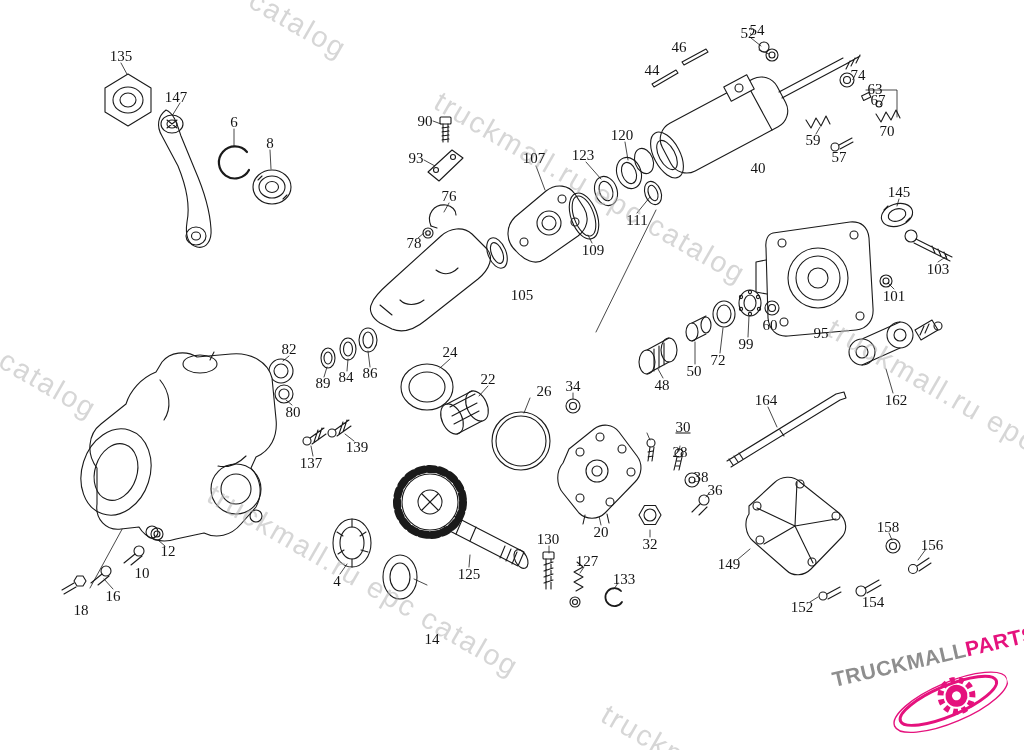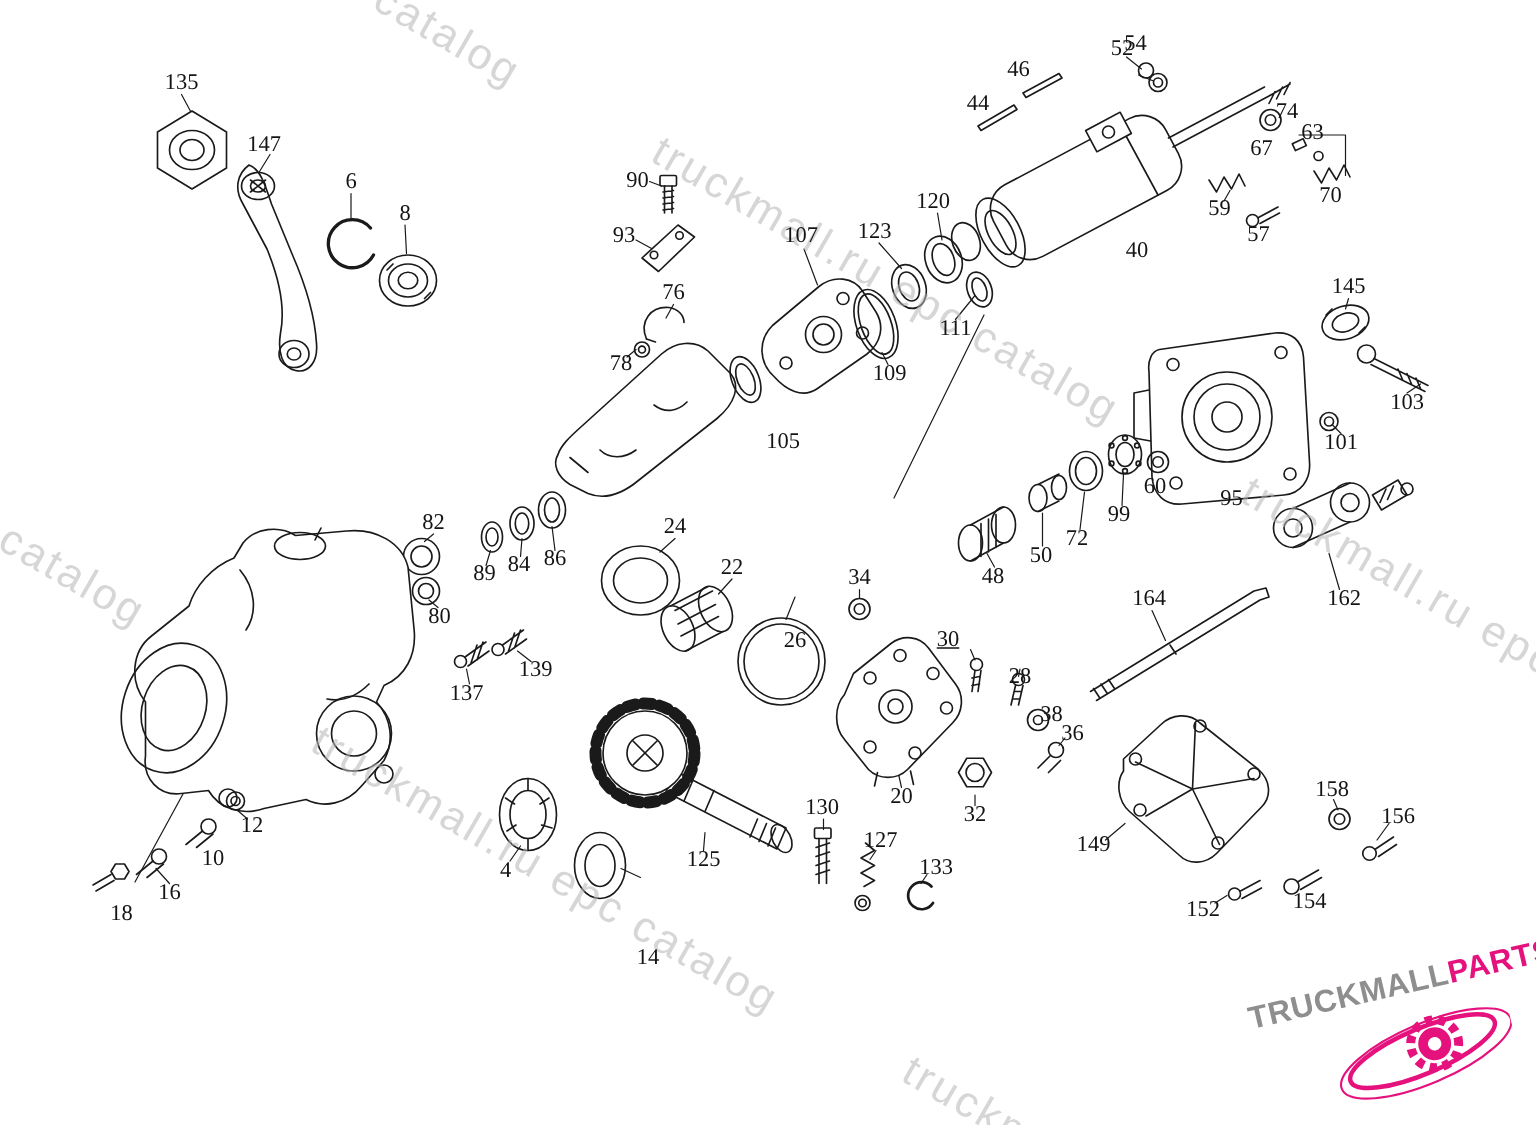--- a/index.html
+++ b/index.html
@@ -426,21 +426,21 @@
       <span class="part-label" style="left: 414px; top: 243px;">78</span>
       <span class="part-label" style="left: 534px; top: 158px;">107</span>
       <span class="part-label" style="left: 583px; top: 155px;">123</span>
       <span class="part-label" style="left: 622px; top: 135px;">120</span>
       <span class="part-label" style="left: 652px; top: 70px;">44</span>
       <span class="part-label" style="left: 679px; top: 47px;">46</span>
       <span class="part-label" style="left: 748px; top: 33px;">52</span>
       <span class="part-label" style="left: 757px; top: 30px;">54</span>
       <span class="part-label" style="left: 858px; top: 75px;">74</span>
       <span class="part-label" style="left: 875px; top: 89px;">63</span>
-      <span class="part-label" style="left: 841px; top: 100px;">67</span>
+      <span class="part-label" style="left: 878px; top: 100px;">67</span>
       <span class="part-label" style="left: 887px; top: 131px;">70</span>
       <span class="part-label" style="left: 813px; top: 140px;">59</span>
       <span class="part-label" style="left: 839px; top: 157px;">57</span>
       <span class="part-label" style="left: 758px; top: 168px;">40</span>
       <span class="part-label" style="left: 637px; top: 220px;">111</span>
       <span class="part-label" style="left: 593px; top: 250px;">109</span>
       <span class="part-label" style="left: 522px; top: 295px;">105</span>
       <span class="part-label" style="left: 899px; top: 192px;">145</span>
       <span class="part-label" style="left: 938px; top: 269px;">103</span>
       <span class="part-label" style="left: 894px; top: 296px;">101</span>
@@ -452,23 +452,23 @@
       <span class="part-label" style="left: 662px; top: 385px;">48</span>
       <span class="part-label" style="left: 766px; top: 400px;">164</span>
       <span class="part-label" style="left: 896px; top: 400px;">162</span>
       <span class="part-label" style="left: 289px; top: 349px;">82</span>
       <span class="part-label" style="left: 323px; top: 383px;">89</span>
       <span class="part-label" style="left: 346px; top: 377px;">84</span>
       <span class="part-label" style="left: 370px; top: 373px;">86</span>
       <span class="part-label" style="left: 293px; top: 412px;">80</span>
       <span class="part-label" style="left: 450px; top: 352px;">24</span>
       <span class="part-label" style="left: 488px; top: 379px;">22</span>
-      <span class="part-label" style="left: 530px; top: 391px; margin-top: 37px;">26</span>
+      <span class="part-label" style="left: 544px; top: 391px;">26</span>
       <span class="part-label" style="left: 573px; top: 386px;">34</span>
-      <span class="part-label" style="left: 632px; top: 427px; text-decoration: underline;">30</span>
+      <span class="part-label" style="left: 683px; top: 427px; text-decoration: underline;">30</span>
       <span class="part-label" style="left: 680px; top: 440px; margin-top: 12px;">28</span>
       <span class="part-label" style="left: 701px; top: 477px;">38</span>
       <span class="part-label" style="left: 715px; top: 490px;">36</span>
       <span class="part-label" style="left: 357px; top: 447px;">139</span>
       <span class="part-label" style="left: 311px; top: 463px;">137</span>
       <span class="part-label" style="left: 168px; top: 551px;">12</span>
       <span class="part-label" style="left: 142px; top: 573px;">10</span>
       <span class="part-label" style="left: 113px; top: 596px;">16</span>
       <span class="part-label" style="left: 81px; top: 610px;">18</span>
       <span class="part-label" style="left: 337px; top: 581px;">4</span>

